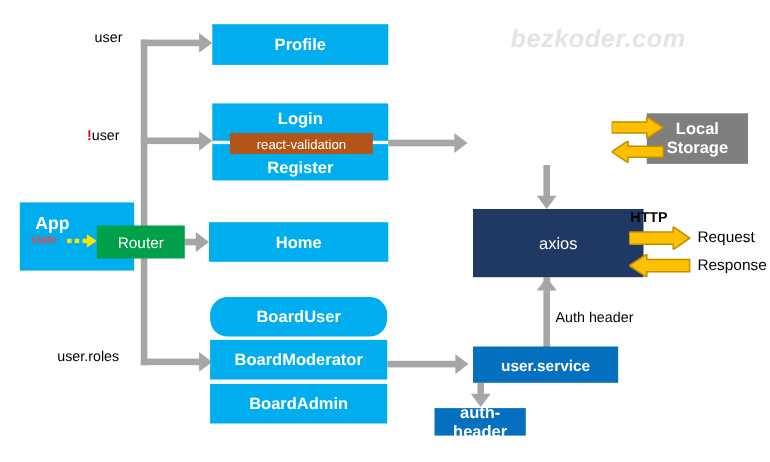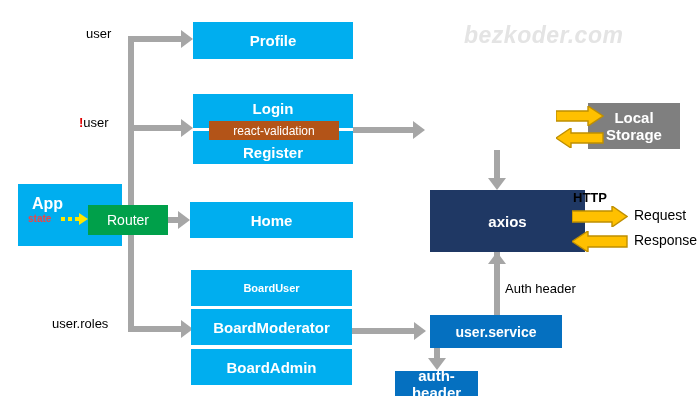--- a/index.html
+++ b/index.html
@@ -87,21 +87,21 @@
   <div class="box cyan" style="left:193px;top:94px;width:160px;height:70px;"></div>
   <div class="box" style="left:193px;top:96px;width:160px;height:24px;color:#fff;font-weight:bold;font-size:15px;">Login</div>
   <div class="box orange" style="left:209px;top:121px;width:130px;height:19px;font-size:12px;">react-validation</div>
   <div class="box" style="left:193px;top:140px;width:160px;height:24px;color:#fff;font-weight:bold;font-size:15px;">Register</div>
 
   <div class="gl" style="left:193px;top:128px;width:16px;height:3px;background:#ffffff;"></div>
   <div class="gl" style="left:339px;top:128px;width:14px;height:3px;background:#ffffff;"></div>
 
   <div class="box cyan" style="left:190px;top:202px;width:163px;height:36px;font-size:15px;">Home</div>
 
-  <div class="box cyan" style="left:191px;top:270px;width:161px;height:36px;font-size:11px;">BoardUser</div>
+  <div class="box cyan" style="left:191px;top:270px;width:161px;height:36px;font-size:15px;border-radius:16px;">BoardUser</div>
   <div class="box cyan" style="left:191px;top:309px;width:161px;height:36px;font-size:15px;">BoardModerator</div>
   <div class="box cyan" style="left:191px;top:349px;width:161px;height:36px;font-size:15px;">BoardAdmin</div>
 
   <div class="gl" style="left:353px;top:127px;width:62px;height:6px;"></div>
   <div class="atip-r" style="left:413px;top:121px;"></div>
 
   <div class="gl" style="left:352px;top:328px;width:64px;height:6px;"></div>
   <div class="atip-r" style="left:414px;top:322px;"></div>
 
   <div class="gl" style="left:494px;top:150px;width:6px;height:32px;"></div>
@@ -115,21 +115,21 @@
 
   <div class="gl" style="left:434px;top:348px;width:6px;height:14px;"></div>
   <div class="atip-d" style="left:428px;top:358px;"></div>
 
 
   <div class="box gray" style="left:588px;top:103px;width:92px;height:46px;flex-direction:column;line-height:1.15;font-size:15px;">
     <span>Local</span>
     <span>Storage</span>
   </div>
 
-  <div class="box navy" style="left:430px;top:190px;width:155px;height:62px;font-size:15px;font-weight:bold;">axios</div>
+  <div class="box navy" style="left:430px;top:190px;width:155px;height:62px;font-size:15px;">axios</div>
 
   <div class="box blue" style="left:430px;top:315px;width:132px;height:33px;font-size:14px;">user.service</div>
 
   <div class="box blue" style="left:395px;top:371px;width:83px;height:25px;font-size:15px;">auth-header</div>
 
   <svg class="yarrow" style="left:556px;top:106px;width:48px;height:20px;" viewBox="0 0 48 20">
     <polygon points="0,5 32,5 32,0 47,10 32,20 32,15 0,15" fill="#ffc000" stroke="#bf8f00" stroke-width="1.4"></polygon>
   </svg>
   <svg class="yarrow" style="left:556px;top:128px;width:48px;height:20px;" viewBox="0 0 48 20">
     <polygon points="47,5 15,5 15,0 0,10 15,20 15,15 47,15" fill="#ffc000" stroke="#bf8f00" stroke-width="1.4"></polygon>

